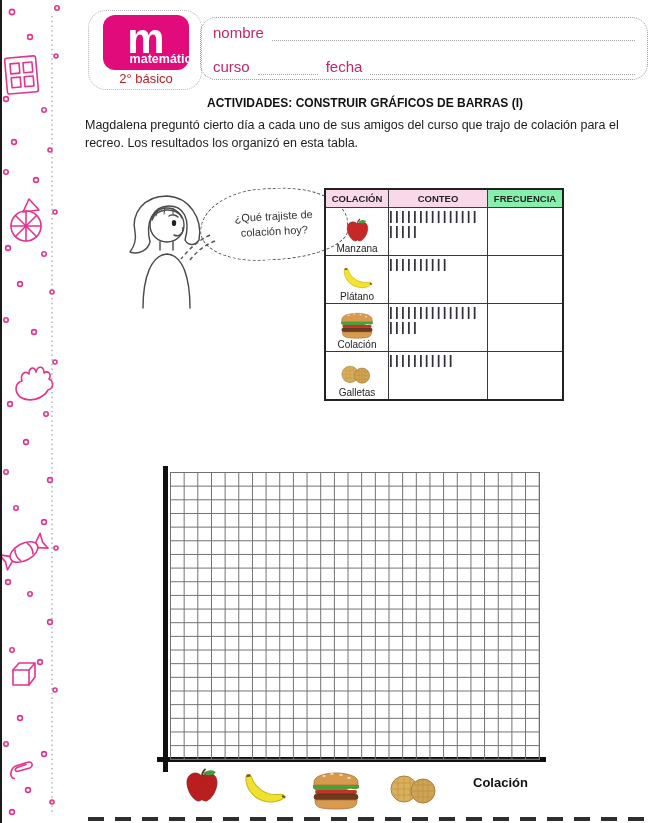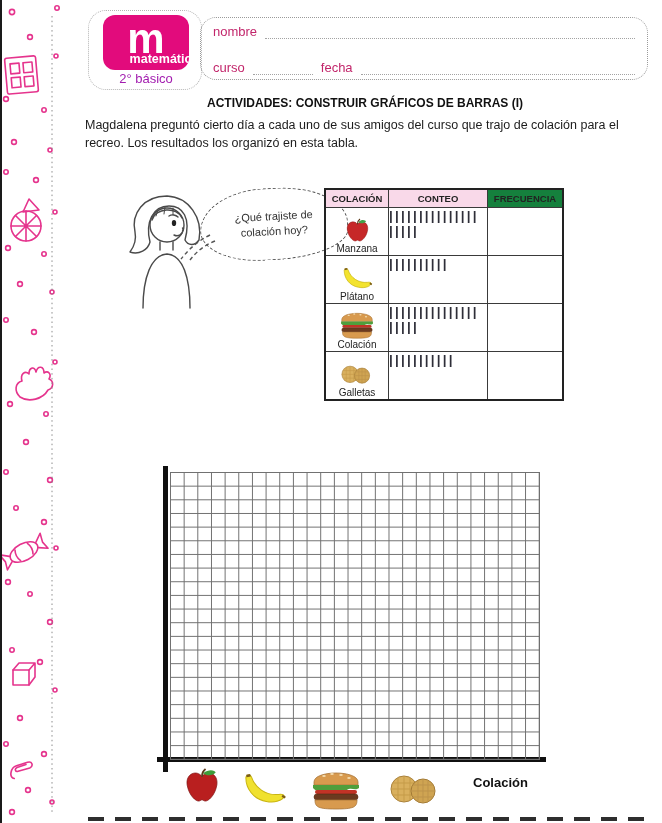--- a/index.html
+++ b/index.html
@@ -8,25 +8,25 @@
   
   .doodles{position:absolute;left:0;top:0;}
   
   .logo-wrap{position:absolute;left:88px;top:10px;width:112px;height:78px;
              border:1px dotted #b5b5b5;border-radius:18px;}
   .logo-box{position:absolute;left:103px;top:15px;width:86px;height:55px;background:#e20b7c;
             border-radius:12px;display:flex;flex-direction:column;align-items:center;justify-content:flex-end;overflow:hidden;}
   .logo-m{color:#fff;font-weight:bold;font-size:42px;line-height:30px;margin-bottom:-2px;}
   .logo-title{color:#fff;font-size:12.5px;font-weight:bold;padding-bottom:4px;margin-left:36px;}
   .logo-grade{position:absolute;left:103px;top:71px;width:86px;text-align:center;
-              color:#a21caf;font-size:13px;}
+              color:#b91c1c;font-size:13px;}
   .name-box{position:absolute;left:200px;top:17px;width:448px;height:63px;
             border:1px dotted #9a9a9a;border-radius:16px;padding:6px 12px 4px 12px;box-sizing:border-box;
             display:flex;flex-direction:column;justify-content:space-between;}
-  .field-row{display:flex;gap:8px;font-size:13px;color:#c2266b;}
+  .field-row{display:flex;align-items:flex-end;gap:8px;font-size:15px;color:#c2266b;}
   .field-line{border-bottom:1.5px dotted #a3a3a3;height:14px;}
   .fl-grow{flex:1;}
   .fl-mid{flex:0 0 60px;}
   
   .sheet-title{position:absolute;left:85px;top:96px;width:560px;text-align:center;
                font-weight:bold;font-size:12px;color:#111;}
   .intro{position:absolute;left:85px;top:116px;width:545px;font-size:12.5px;line-height:1.45;}
   .instruction{position:absolute;left:85px;top:413px;width:545px;font-size:12.5px;line-height:1.45;}
   
   .girl{position:absolute;left:125px;top:192px;}
@@ -34,21 +34,21 @@
           border:1.6px dashed #555;border-radius:48% 52% 55% 45% / 62% 58% 42% 48%;
           transform:rotate(-3deg);display:flex;flex-direction:column;align-items:center;justify-content:center;
           font-size:11px;color:#333;line-height:1.35;background:#fff;}
   .bubble-tail{position:absolute;left:178px;top:233px;}
   
   .tally-table{position:absolute;left:324px;top:188px;border-collapse:collapse;
                border:2px solid #222;}
   .tally-table th,.tally-table td{border:1px solid #3a3a3a;padding:0;}
   .tally-table th{height:17px;font-size:9.5px;font-weight:bold;color:#222;text-align:center;}
   .th-pink{background:#f9d9e9;}
-  .th-light{background:#15803d;}
+  .th-light{background:#86efac;}
   .col1{width:62px;} .col2{width:98px;} .col3{width:74px;}
   .food-cell{height:47px;vertical-align:bottom;text-align:center;}
   .food-ic{display:block;margin:1px auto 0 auto;line-height:0;}
   .food-lb{display:block;font-size:10px;color:#222;padding-bottom:1px;}
   .tally-cell{height:47px;vertical-align:top;padding:3px 0 0 5px;}
   .tally{font-size:13.5px;font-weight:700;letter-spacing:2.2px;color:#2e2e38;
          line-height:15px;white-space:nowrap;}
   
   .grid{position:absolute;left:170px;top:472px;width:369px;height:287px;
         background-image:linear-gradient(to right,#6f6f6f 0,#6f6f6f 1px,transparent 1px),

